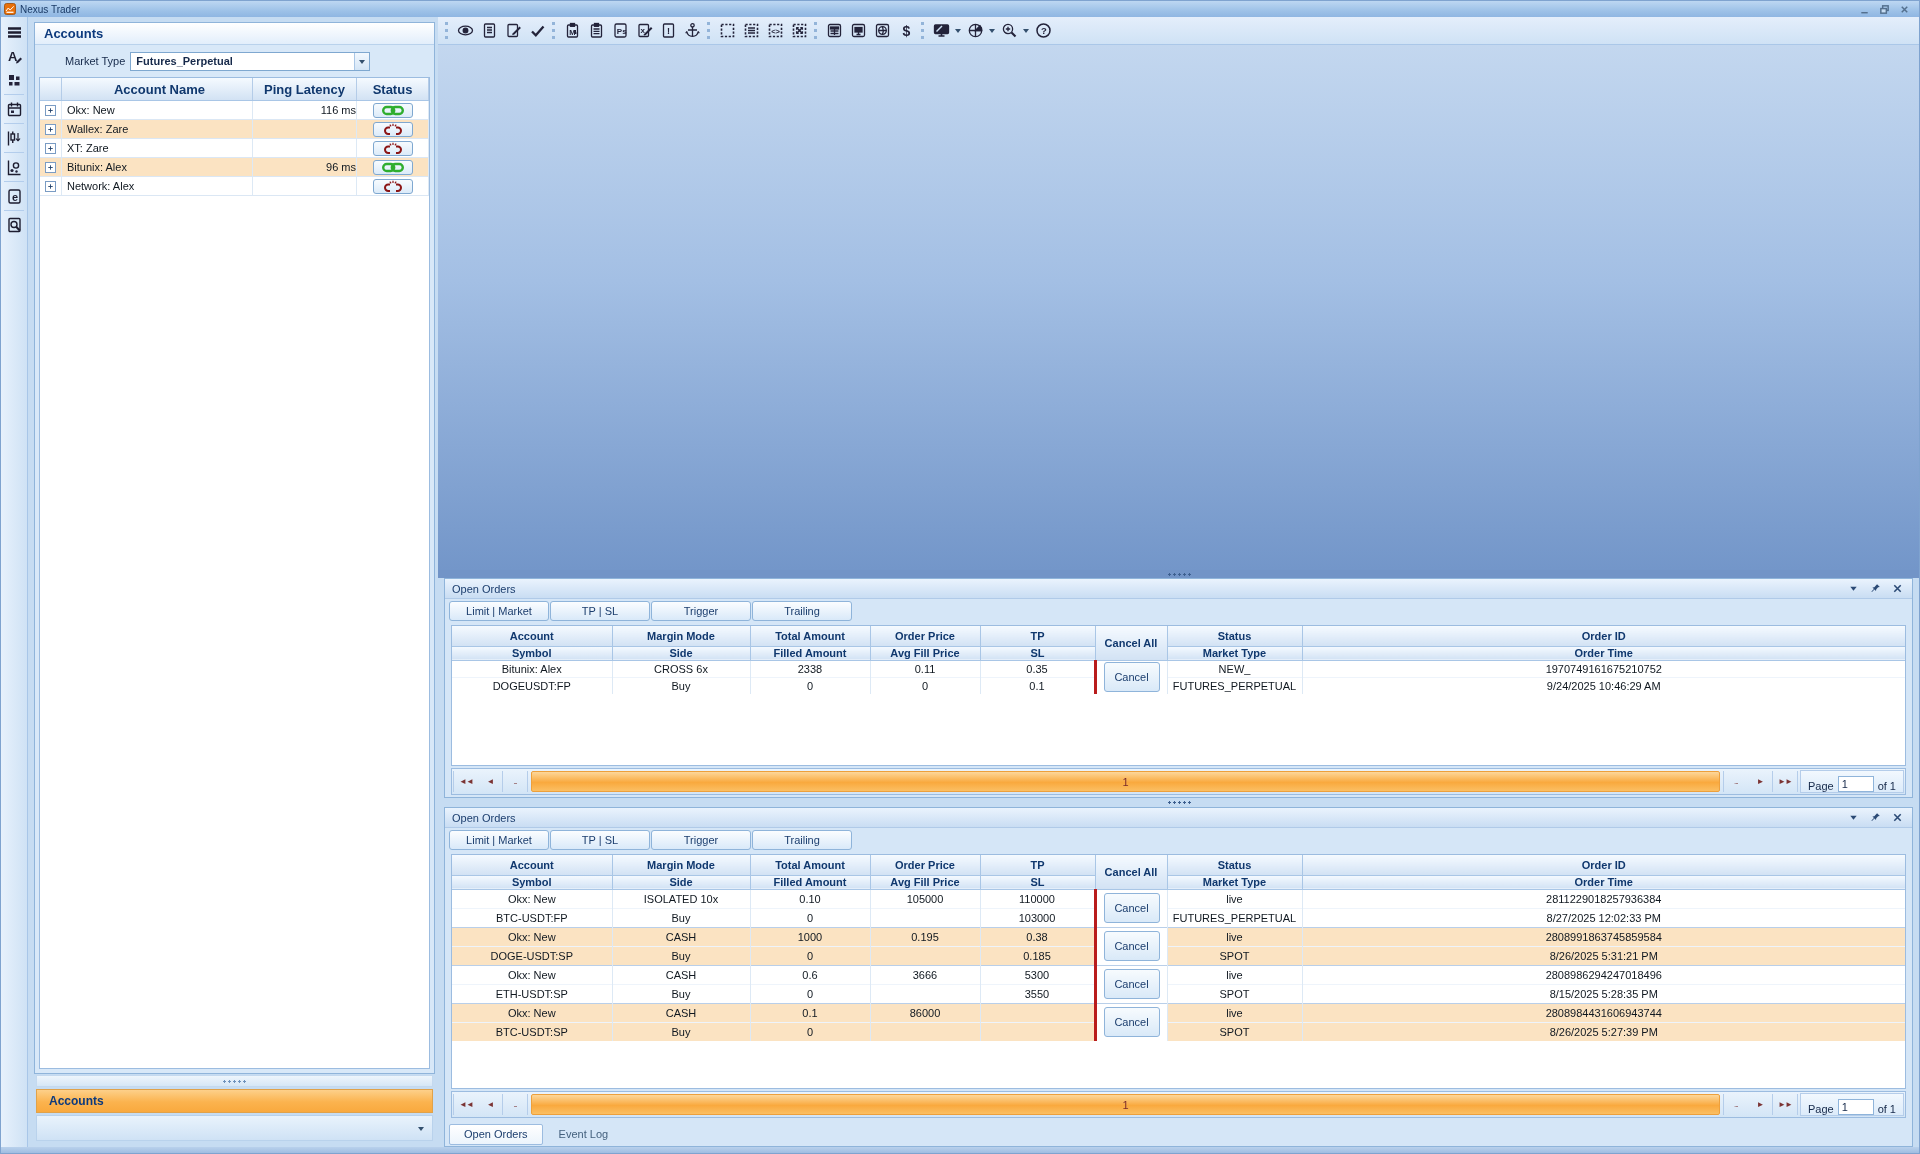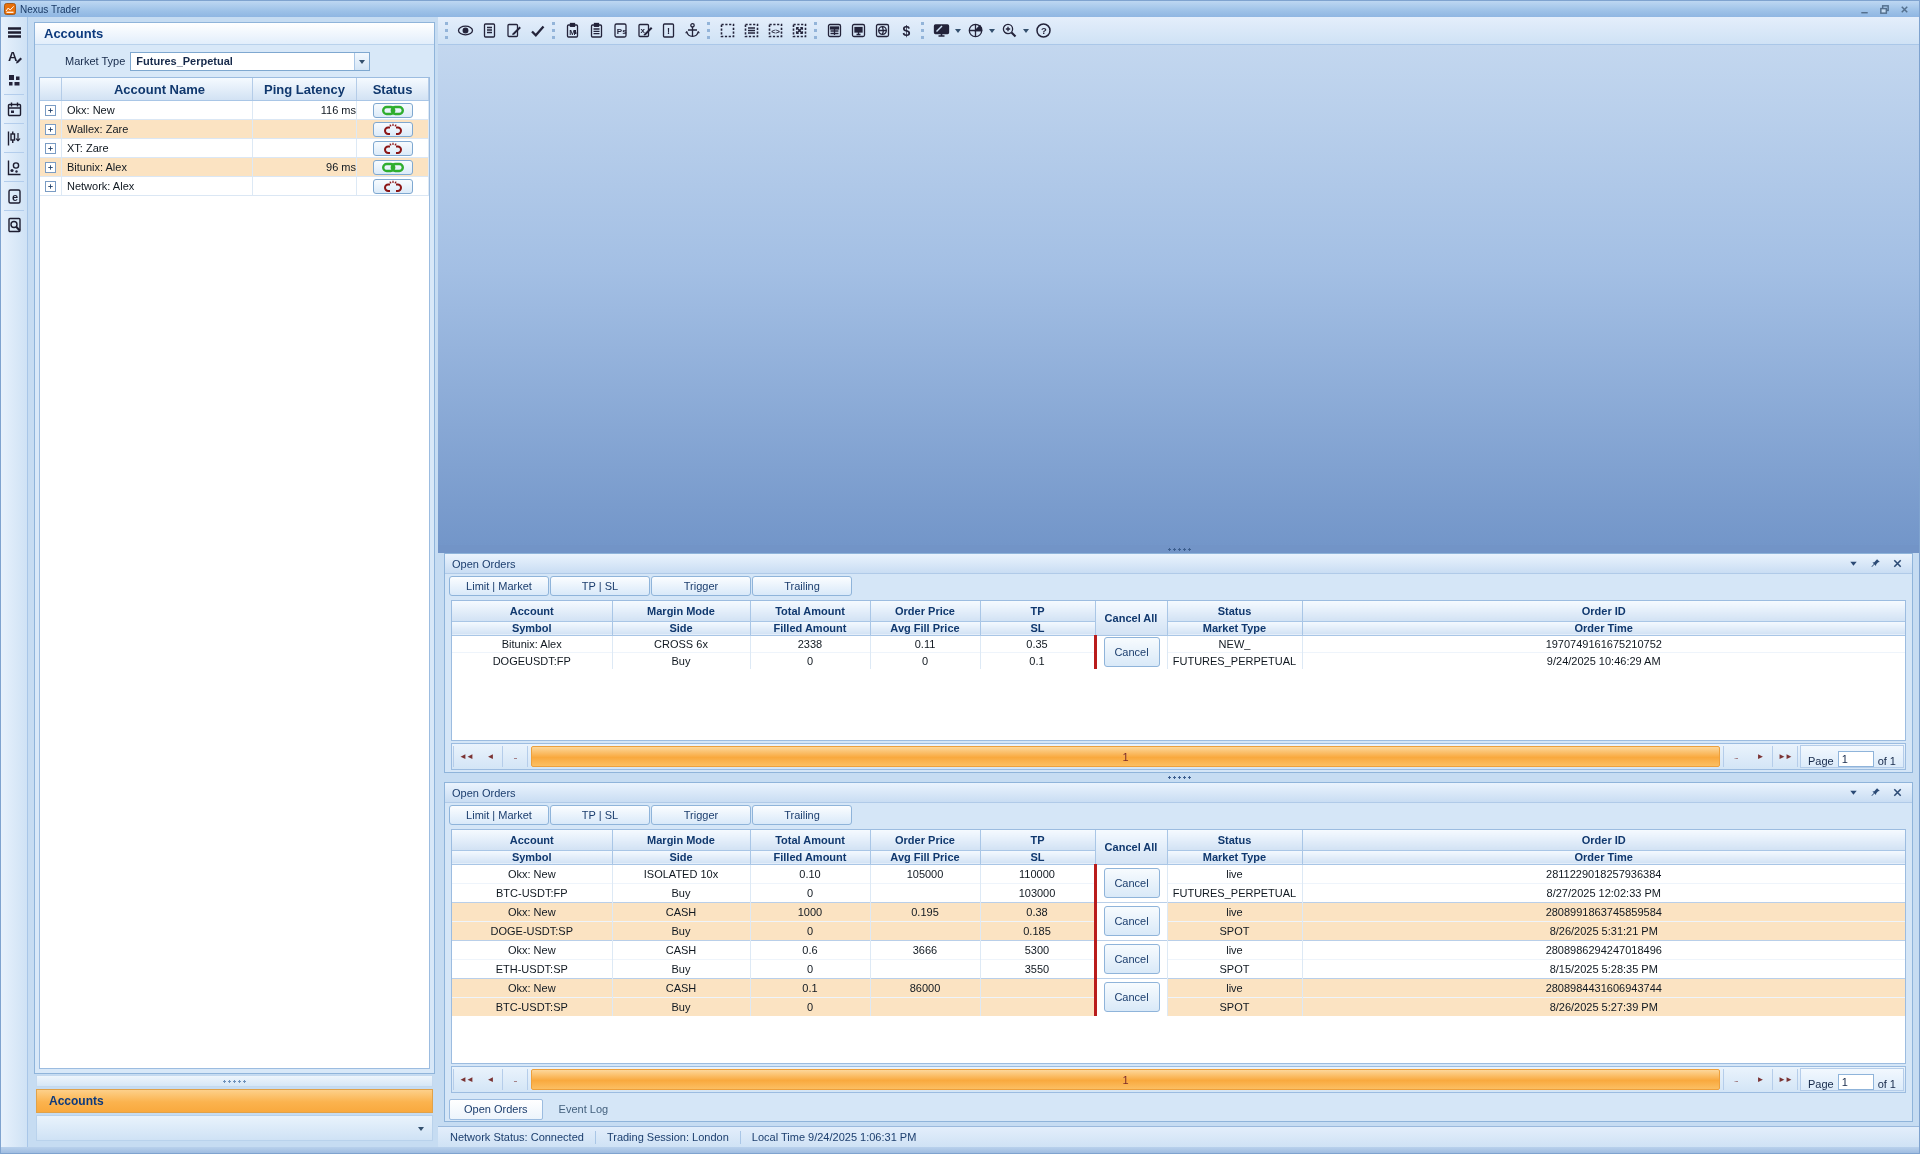--- a/index.html
+++ b/index.html
@@ -801,24 +801,17 @@
             <input class="pginput" value="1" style="">
             <span>of 1</span>
           </span>
         </div>
         <div class="btabs">
           <span class="btab active">Open Orders</span>
           <span class="btab">Event Log</span>
         </div>
       </div>
 
-      <div class="statusbar">
-        <span>Network Status:  Connected</span>
-        <span class="ssepv"></span>
-        <span>Trading Session: London</span>
-        <span class="ssepv"></span>
-        <span>Local Time  9/24/2025 1:06:31 PM</span>
-      </div>
     </div>
   </div>
 
   <div class="winbottom"></div>
 </div>
 
 </body></html>

